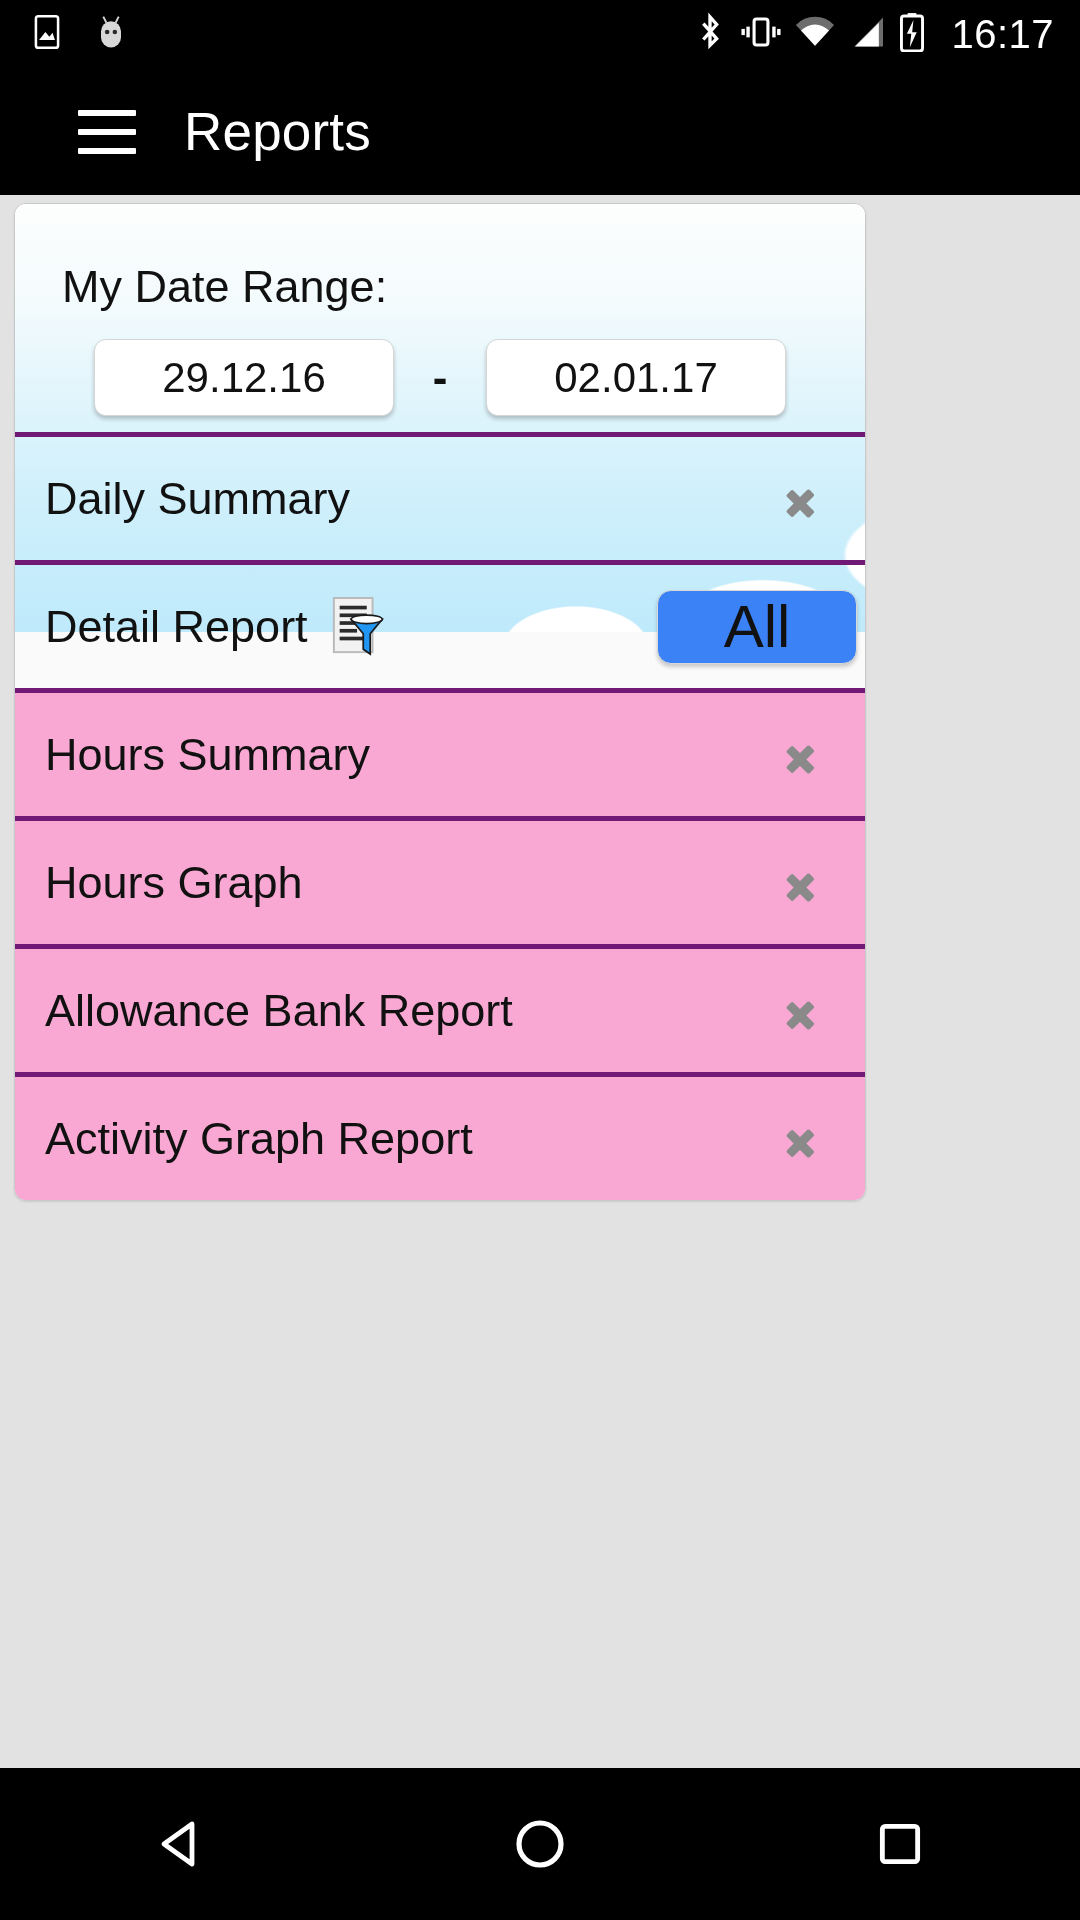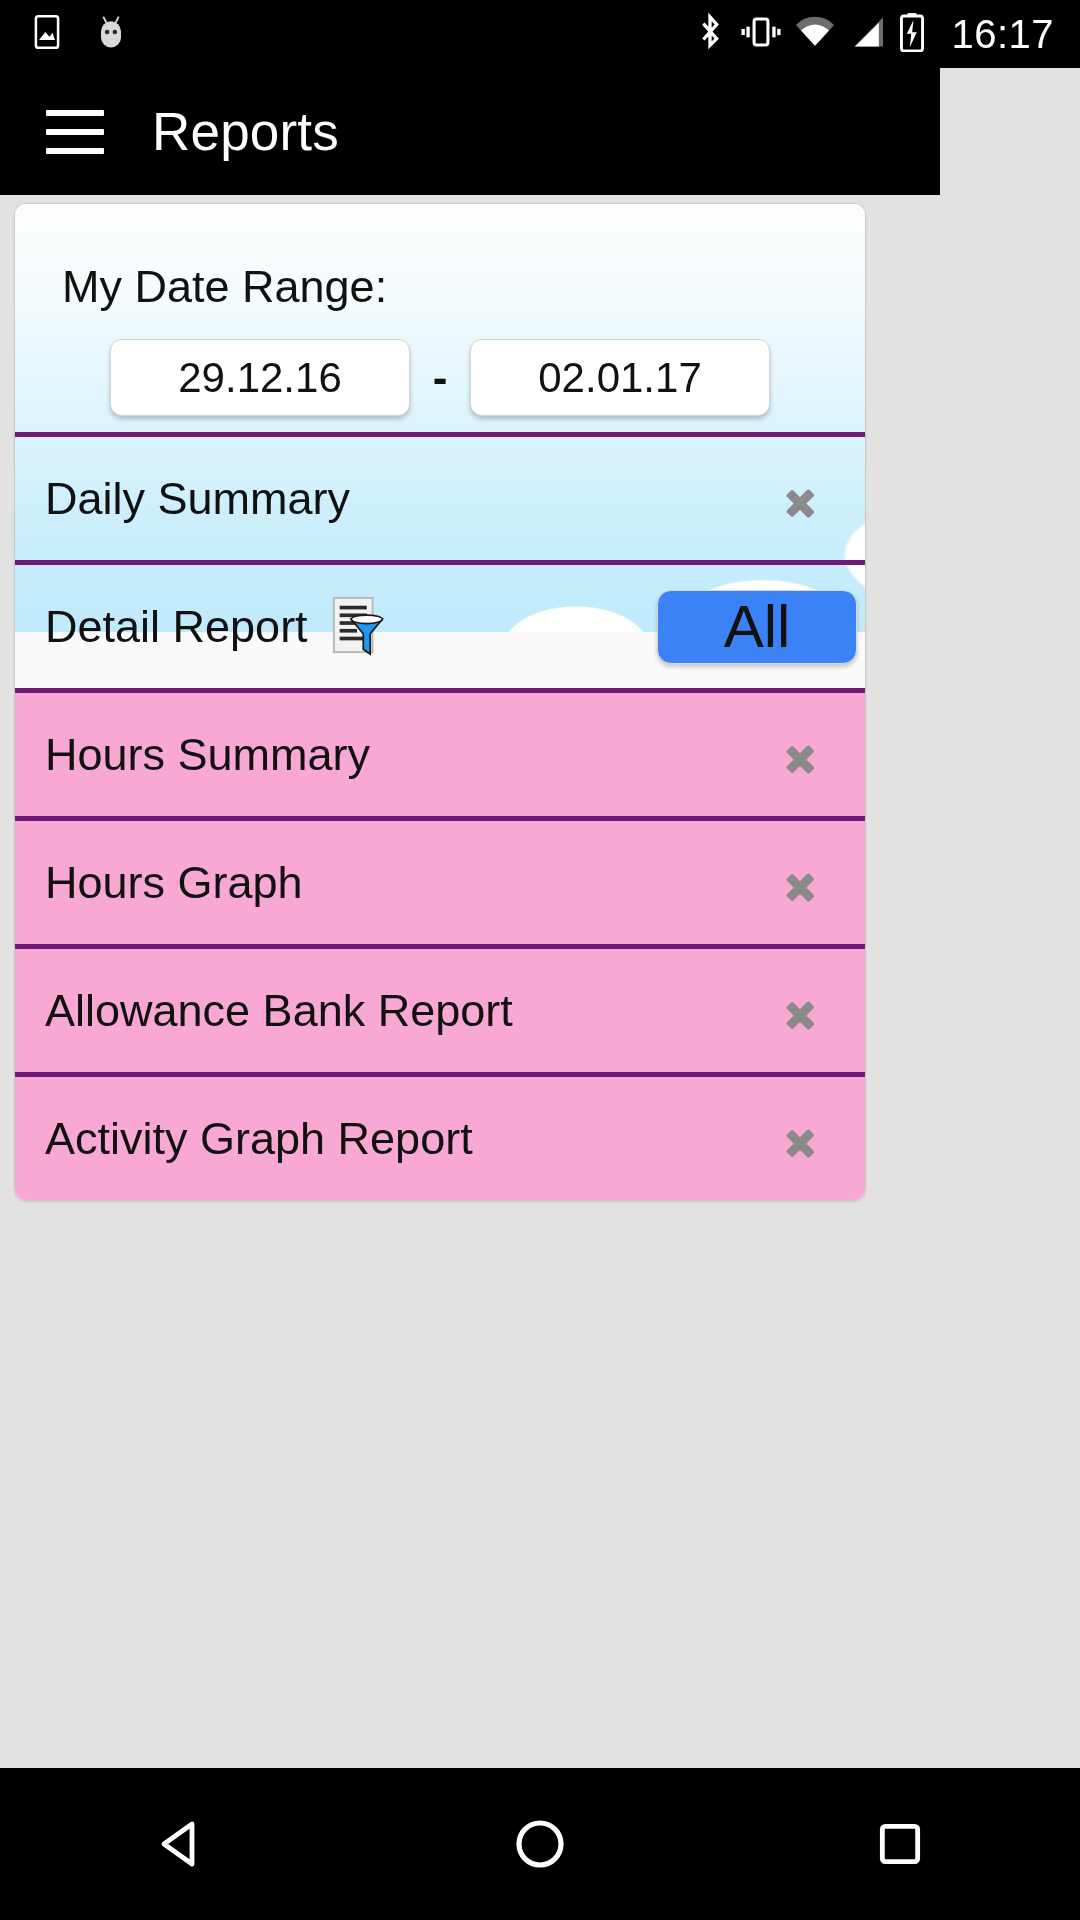--- a/index.html
+++ b/index.html
@@ -16,22 +16,22 @@
   }
   .sb-left{ display:flex; align-items:center; gap:26px; padding-left:28px; }
   .sb-right{ margin-left:auto; display:flex; align-items:center; gap:14px; padding-right:26px; }
   .sb-clock{
     color:#fff; font-size:40px; letter-spacing:0.5px; font-weight:400;
     margin-left:12px;
   }
 
   
   .appbar{
-    position:absolute; top:68px; left:0; width:940px; height:127px;
-    background:#000; display:flex; align-items:center;
+    position:absolute; top:68px; left:0; width:1080px; height:127px;
+    background:#000; display:flex; align-items:center;padding-left:32px;
   }
   .hamburger{
     width:58px; height:44px; margin-left:46px;
     display:flex; flex-direction:column; justify-content:space-between;
     cursor:pointer;
   }
   .hamburger span{ display:block; width:100%; height:6px; background:#fff; border-radius:1px; }
   .appbar-title{
     color:#fff; font-size:53px; margin-left:48px; font-weight:400; letter-spacing:0.2px;
   }
@@ -56,21 +56,21 @@
   }
 
   .date-section{
     position:relative; height:228px; padding:17px;
   }
   .date-title{
     position:relative; font-size:45px; color:#111; padding:40px 0 0 30px;
   }
   .date-row{
     position:relative; display:flex; align-items:center;
-    justify-content:center; margin-top:26px; gap:0;
+    justify-content:center; margin-top:26px; gap:16px;
   }
   .date-btn{
     width:300px; height:77px; background:#fff;
     border:1px solid #d5d5d5; border-radius:12px;
     display:flex; align-items:center; justify-content:center;
     font-size:42px; color:#111; cursor:pointer;
     box-shadow:0 3px 4px rgba(0,0,0,0.22);
   }
   .date-dash{
     font-size:44px; color:#111; font-weight:700; width:60px; text-align:center;

